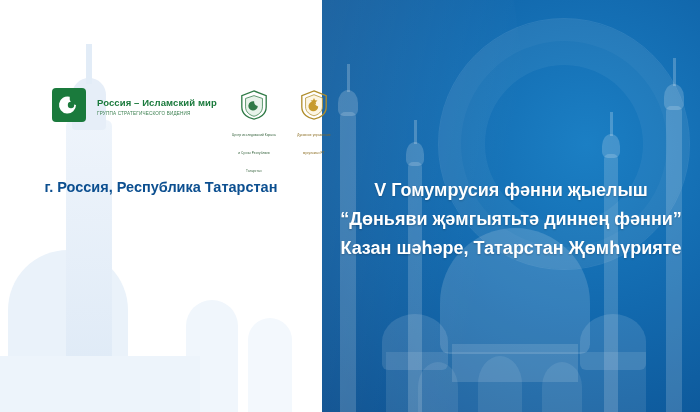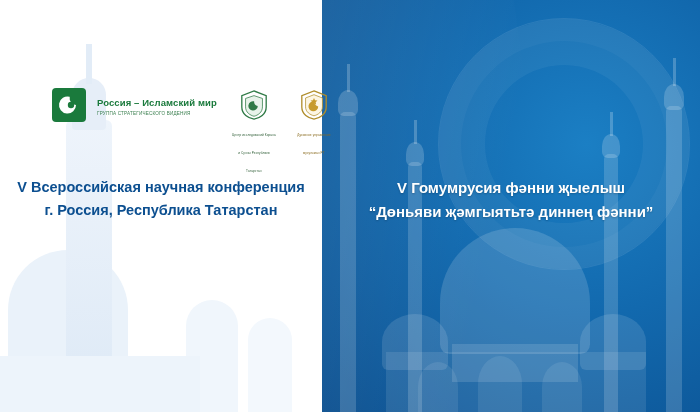--- a/index.html
+++ b/index.html
@@ -268,21 +268,21 @@
     position: absolute;
     left: 322px;
     top: 176px;
     width: 378px;
     text-align: center;
     color: #ffffff;
     font-weight: bold;
     text-shadow: 0 1px 2px rgba(0,0,0,0.22);
   }
   .tt-line {
-    font-size: 15px;
+    font-size: 18px;
     line-height: 1.62;
     white-space: nowrap;
   }
 </style>
 </head>
 <body>
 
 <div id="banner">
 
   <div class="left-panel">
@@ -362,22 +362,22 @@
           <path d="M20.5 18.5a5.2 5.2 0 1 1-4-5.1 4.4 4.4 0 0 0 4 5.1z" fill="#c79b2c"></path>
           <path d="M16 9.5 l1.1 2.4 2.6.3-1.9 1.8.5 2.6-2.3-1.3-2.3 1.3.5-2.6-1.9-1.8 2.6-.3z" fill="#c79b2c"></path>
         </svg>
       </span>
       <span class="cap">Духовное управление мусульман РТ</span>
     </div>
 
   </div>
 
   <div class="ru-text">
-    <div class="ru-line">V Всероссийская научная конференция</div>
     <div class="ru-line">г. Россия, Республика Татарстан</div>
   </div>
 
   <div class="tt-text">
     <div class="tt-line">V  Гомумрусия фәнни җыелыш</div>
     <div class="tt-line">“Дөньяви җәмгыятьтә диннең фәнни”</div>
+    <div class="tt-line">Казан шәһәре, Татарстан Җөмһүрияте</div>
   </div>
 
 </div>
 
 </body></html>

